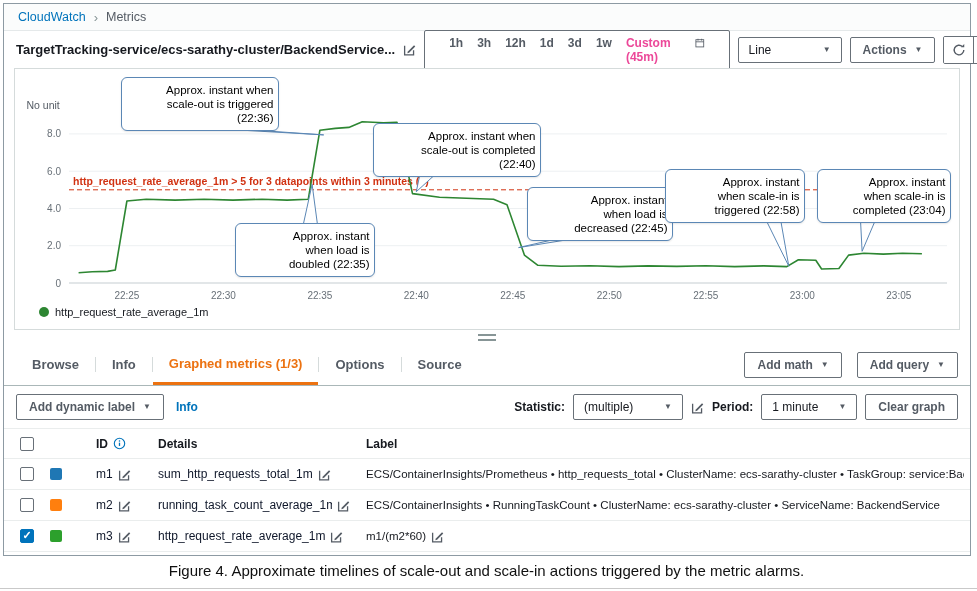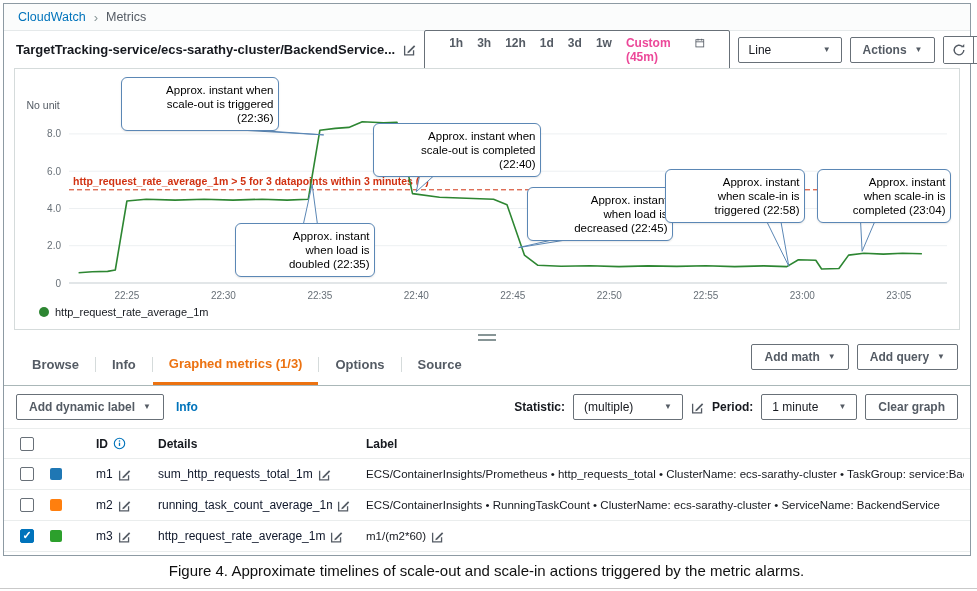--- a/index.html
+++ b/index.html
@@ -39,21 +39,21 @@
 
   
   .drag-row { height: 14px; flex: 0 0 14px; display: flex; align-items: center; justify-content: center; }
   .drag-handle { width: 18px; height: 7px; border-top: 2px solid #879596; border-bottom: 2px solid #879596; cursor: row-resize; }
 
   
   .tabs-row { height: 42px; flex: 0 0 42px; display: flex; align-items: stretch; border-bottom: 1px solid #aab7b8; padding: 0 12px; }
   .tab { display: flex; align-items: center; padding: 0 16px; font-size: 13px; font-weight: 700; color: #545b64; cursor: pointer; }
   .tab.active { color: #ec7211; border-bottom: 3px solid #ec7211; }
   .tab-sep { width: 1px; background: #d5dbdb; margin: 13px 0; }
-  .tabs-right { margin-left: auto; display: flex; align-items: flex-start; gap: 8px; }
+  .tabs-right { margin-left: auto; display: flex; align-items: center; gap: 15px; }
 
   
   .controls-row { height: 42px; flex: 0 0 42px; display: flex; align-items: center; gap: 10px; padding: 0 12px; }
   .ctl-label { font-size: 12px; font-weight: 700; color: #16191f; }
   .info-link { font-size: 12px; font-weight: 700; color: #0073bb; cursor: pointer; margin-left: 2px; }
   .controls-right { margin-left: auto; display: flex; align-items: center; gap: 8px; }
 
   
   .metrics-table { border-top: 1px solid #eaeded; font-size: 12px; flex: 1 1 auto; overflow: hidden; }
   .t-row { display: grid; grid-template-columns: 40px 30px 62px 208px 1fr; align-items: center; height: 31px; border-bottom: 1px solid #eaeded; padding: 0 6px; }

